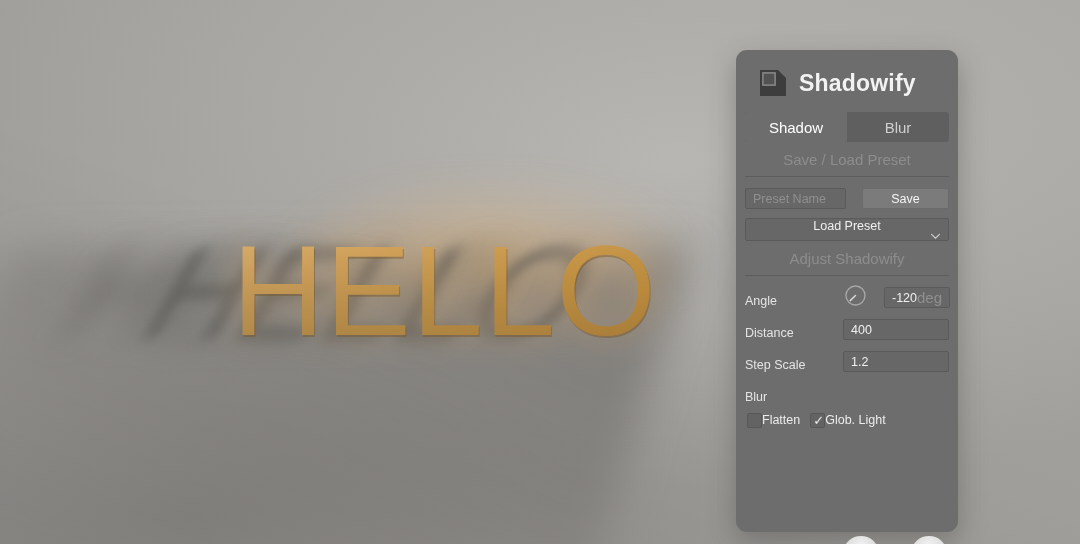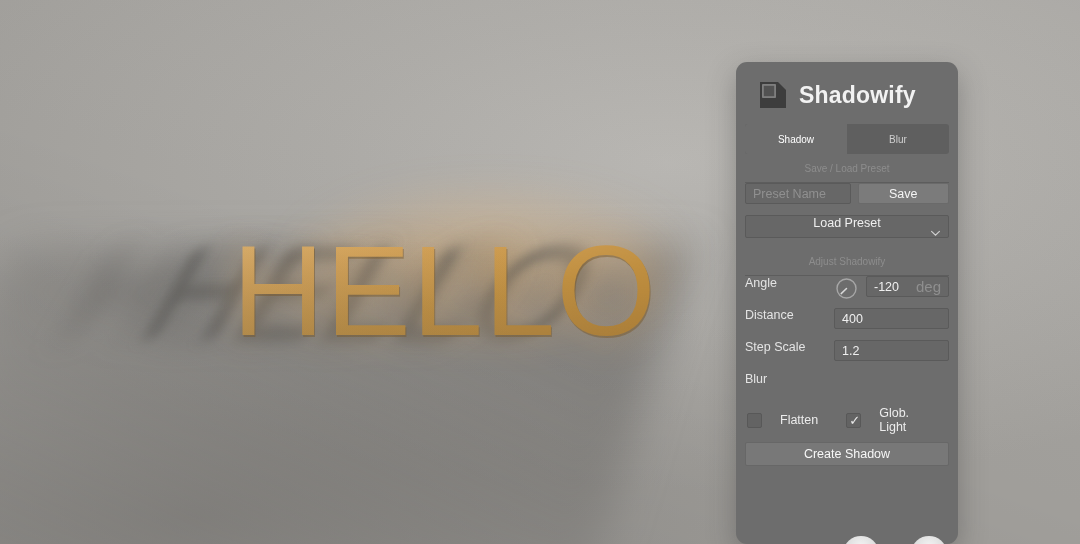--- a/index.html
+++ b/index.html
@@ -97,21 +97,21 @@
     -webkit-text-fill-color: transparent;
     text-shadow: 0 0 22px rgba(255,200,130,0.0);
     filter: drop-shadow(1px 2px 0 rgba(120,84,32,0.45))
             drop-shadow(0 0 18px rgba(255,196,118,0.45));
   }
 
   
   .panel {
     position: absolute;
     left: 736px;
-    top: 62px;
+    top: 50px;
     width: 222px;
     height: 482px;
     background: #6d6d6d;
     border-radius: 11px;
     box-shadow: 0 10px 28px rgba(50,50,50,0.35);
     padding: 0;
     overflow: hidden;
   }
 
   .panel-header {
@@ -135,47 +135,47 @@
     margin: 0 9px;
     background: #5f5f5f;
     border-radius: 3px;
     overflow: hidden;
   }
   .tab {
     flex: 1;
     display: flex;
     align-items: center;
     justify-content: center;
-    font-size: 10px;
+    font-size: 15px;
     color: #cfcfcf;
     cursor: pointer;
     user-select: none;
   }
   .tab.active {
     background: #6d6d6d;
     color: #ffffff;
   }
 
   
   .section-head {
     text-align: center;
-    font-size: 10px;
+    font-size: 15px;
     color: #8d8d8d;
     padding: 9px 0 8px;
     border-bottom: 1px solid #5d5d5d;
     margin: 0 9px;
   }
 
   .rows { padding: 0 9px; }
 
   .row {
     display: flex;
-    align-items: flex-start;
+    align-items: flex-end;
     height: 32px;
-    gap: 7px;
+    gap: 16px;
   }
   .row + .row { margin-top: 0px; }
 
   .row-label {
     font-size: 12.5px;
     color: #e4e4e4;
     flex: 0 0 auto;
     width: 82px;
   }
 
@@ -235,21 +235,21 @@
     height: 25px;
     flex: 0 0 auto;
     cursor: pointer;
   }
 
   
   .check-row {
     display: flex;
     align-items: center;
     height: 32px;
-    gap: 18px;
+    gap: 0;
     padding: 0 2px;
   }
   .cbox {
     width: 15px;
     height: 15px;
     background: #636363;
     border: 1px solid #585858;
     border-radius: 2px;
     flex: 0 0 auto;
     position: relative;
@@ -390,19 +390,18 @@
     </div>
 
     <div class="check-row">
       <div class="cbox"></div>
       <div class="cbox-label">Flatten</div>
       <div class="cbox checked"></div>
       <div class="cbox-label">Glob. Light</div>
     </div>
   </div>
 
-  <div class="create-btn">Create Shadow</div>
 </div>
 
 <div class="peek-row">
   <div class="peek a"></div>
   <div class="peek b"></div>
 </div>
 
 </body></html>

